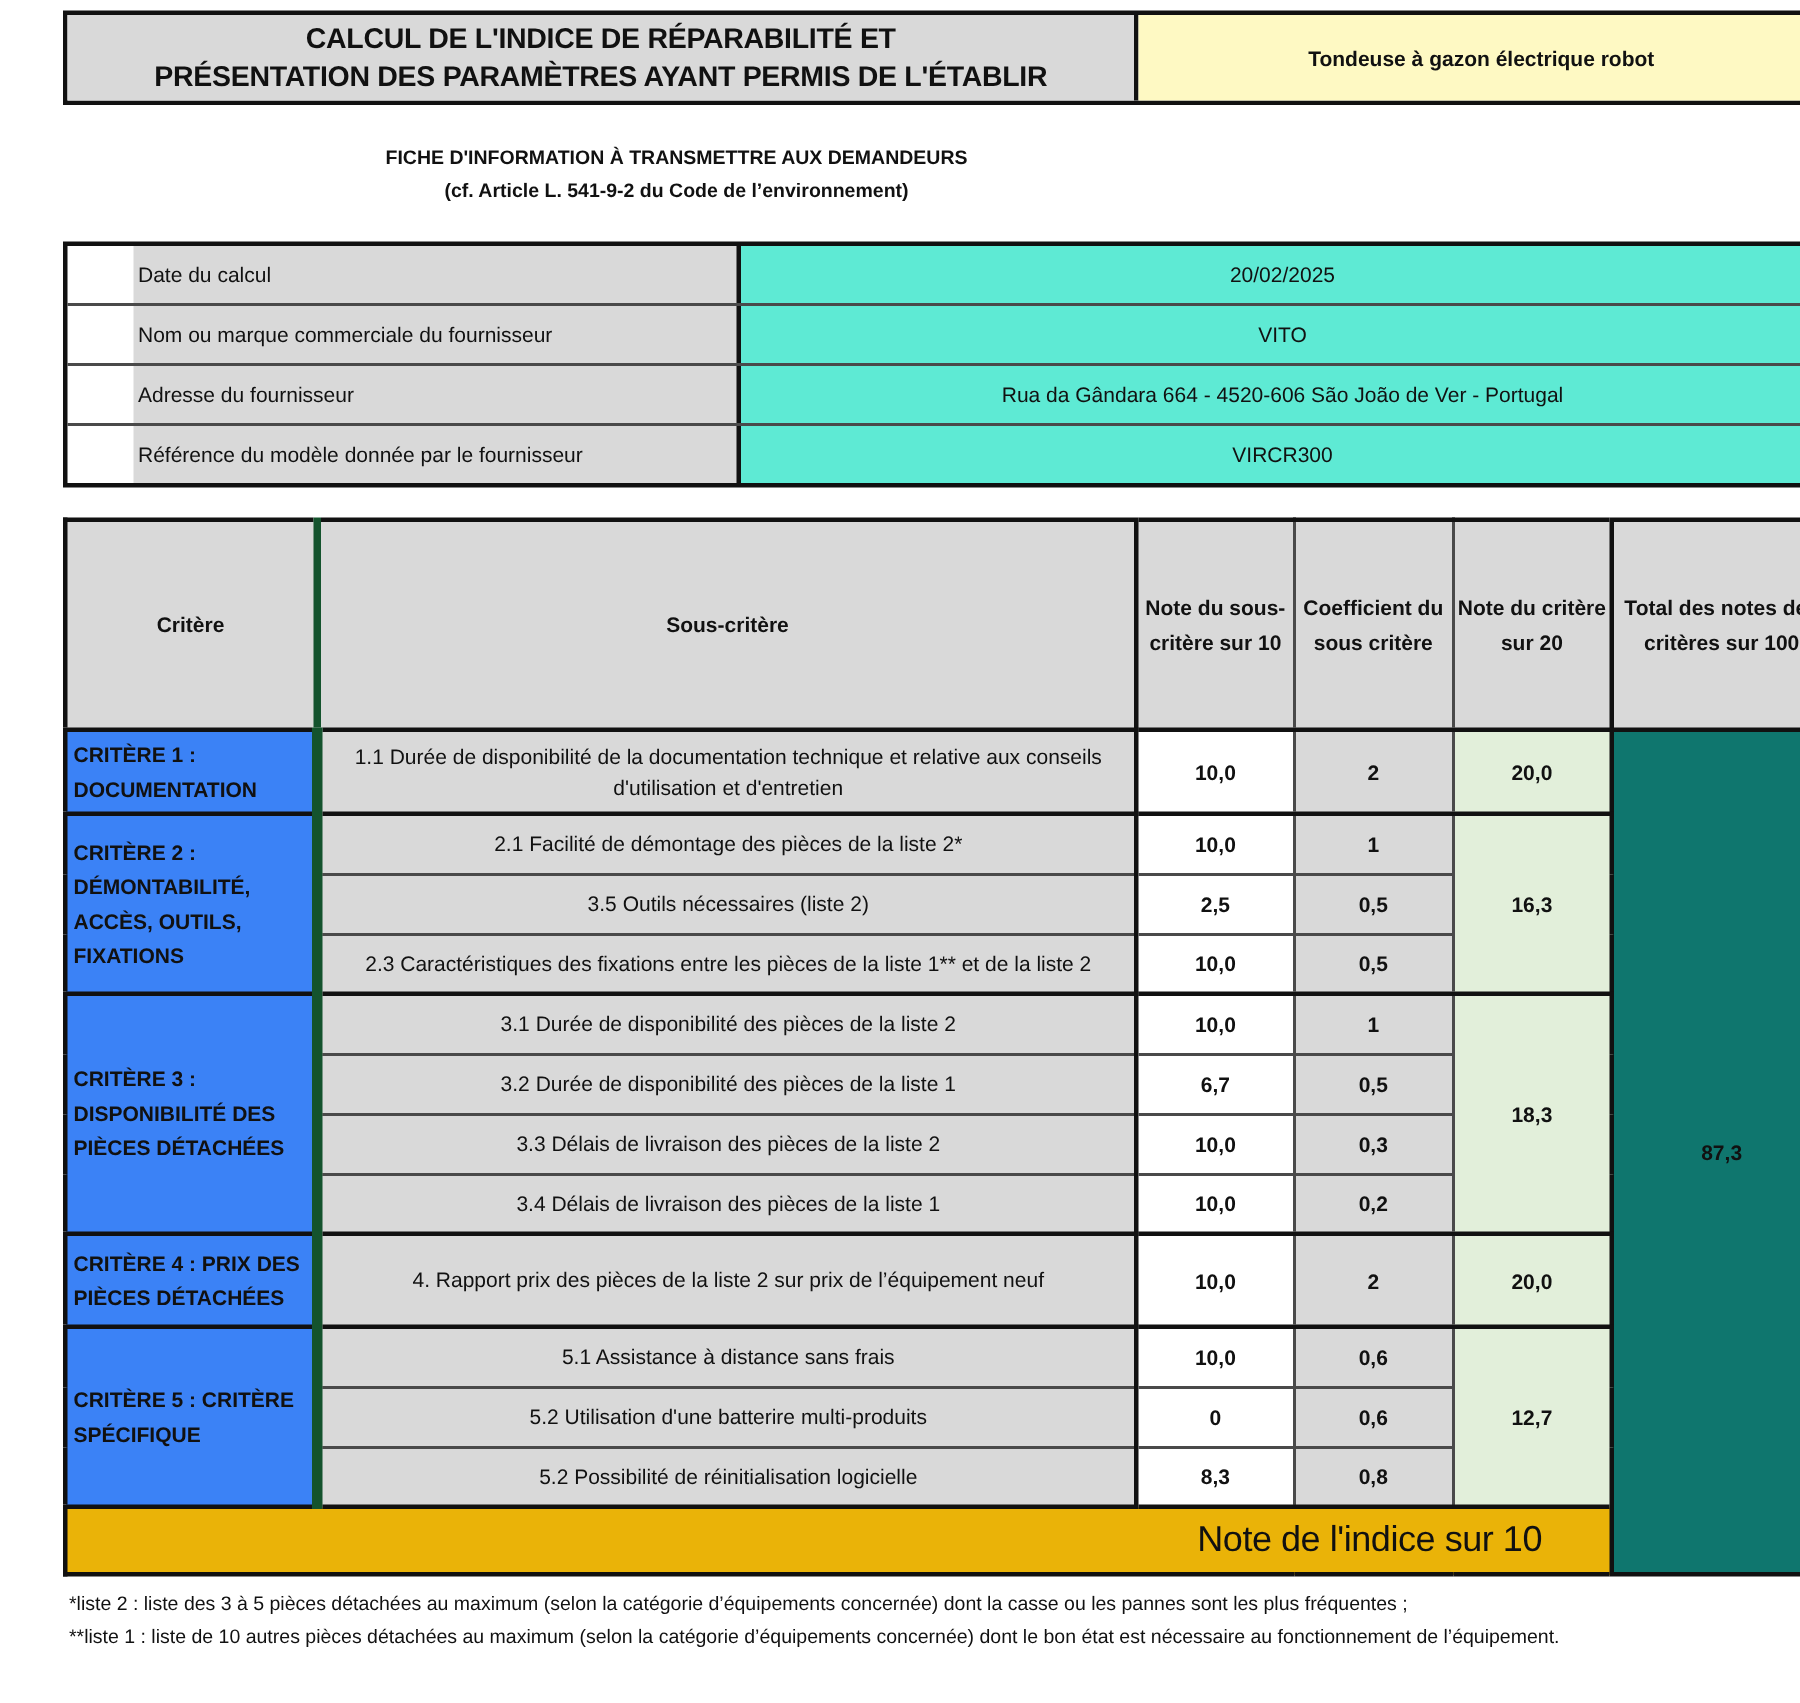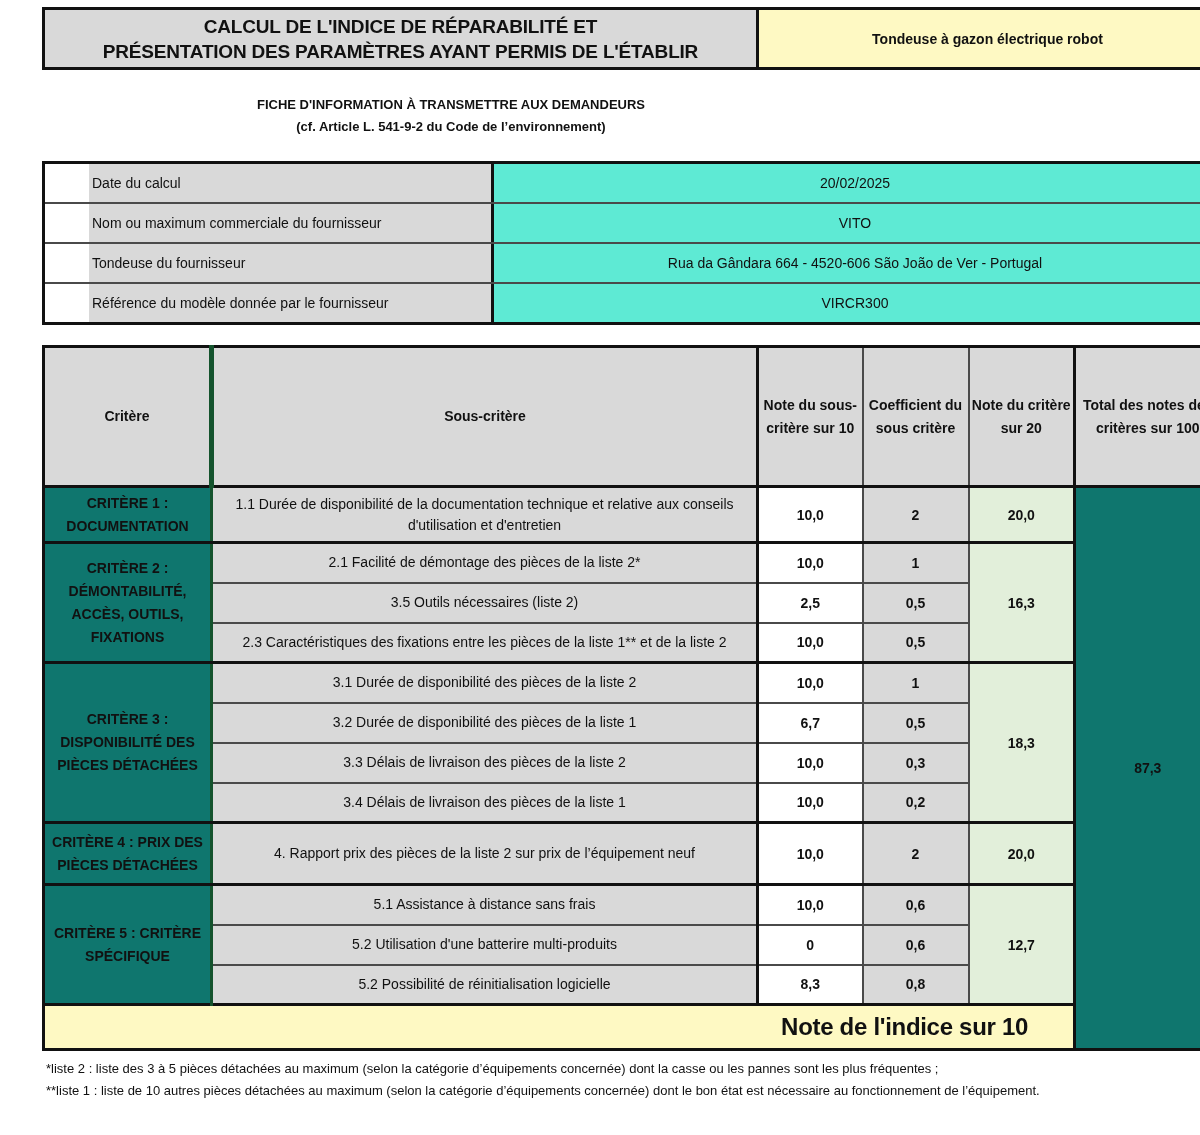--- a/index.html
+++ b/index.html
@@ -98,25 +98,24 @@
       text-align: center;
       height: 140px;
       line-height: 23px;
       border-bottom: 3px solid #111;
     }
     .main-table th.th-crit { border-right: 5px solid #14532d; }
     .main-table th.th-sub { border-right: 3px solid #111; }
     .main-table th.th-n20 { border-right: 3px solid #111; }
 
     td.crit {
-      background: #0f766e;
-      font-weight: bold;
-      text-align: center;
+      background: #3b82f6;
+      font-weight: bold;
       line-height: 23px;
-      border-right: 3px solid #14532d;
+      border-right: 7px solid #14532d;
       padding: 0 4px;
     }
     td.sub {
       background: #d9d9d9;
       text-align: center;
       padding: 0 3px;
       line-height: 21px;
       border-right: 3px solid #111;
     }
     td.note10 {
@@ -139,24 +138,24 @@
       background: #0f766e;
       font-weight: bold;
       text-align: center;
     }
     tr.group-end td { border-bottom: 3px solid #111; }
     tr.r40 td { height: 40px; }
     tr.r55 td { height: 56px; }
     tr.r62 td { height: 62px; }
 
     tr.final-row td {
-      background: #fef9c3;
+      background: #eab308;
       height: 45px;
       border-top: 3px solid #111;
-      font-weight: bold;
+      font-weight: normal;
       font-size: 24px;
       letter-spacing: -0.3px;
     }
     td.final-label {
       text-align: right;
       padding-right: 45px;
       border-right: 3px solid #111 !important;
     }
     td.final-value { text-align: center; }
 
@@ -186,25 +185,25 @@
     <div>FICHE D'INFORMATION À TRANSMETTRE AUX DEMANDEURS</div>
     <div>(cf. Article L. 541-9-2 du Code de l’environnement)</div>
   </div>
 
   <div class="info-table">
     <div class="info-row">
       <div class="info-label">Date du calcul</div>
       <div class="info-value">20/02/2025</div>
     </div>
     <div class="info-row">
-      <div class="info-label">Nom ou maximum commerciale du fournisseur</div>
+      <div class="info-label">Nom ou marque commerciale du fournisseur</div>
       <div class="info-value">VITO</div>
     </div>
     <div class="info-row">
-      <div class="info-label">Tondeuse du fournisseur</div>
+      <div class="info-label">Adresse du fournisseur</div>
       <div class="info-value">Rua da Gândara 664 - 4520-606 São João de Ver - Portugal</div>
     </div>
     <div class="info-row">
       <div class="info-label">Référence du modèle donnée par le fournisseur</div>
       <div class="info-value">VIRCR300</div>
     </div>
   </div>
 
   <table class="main-table">
     <colgroup>

